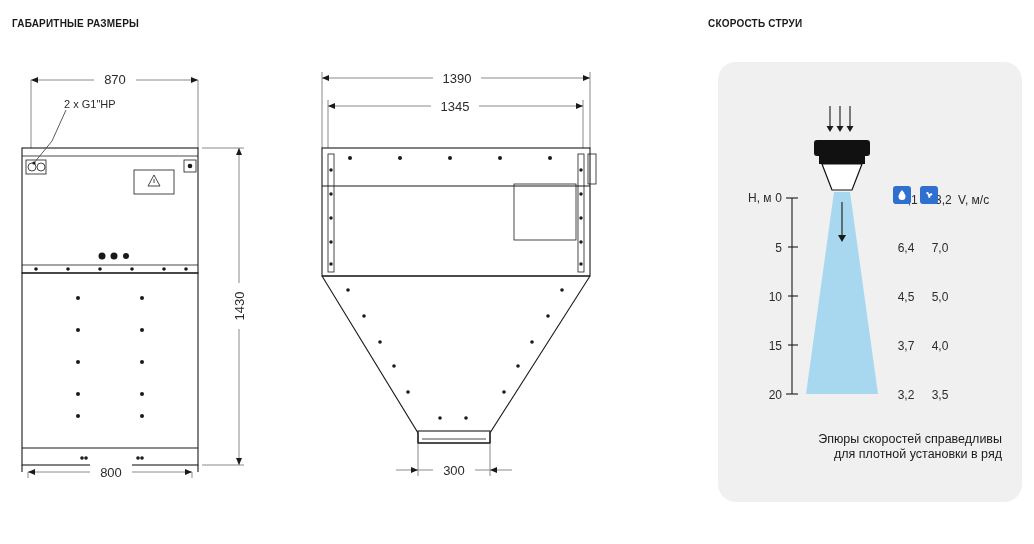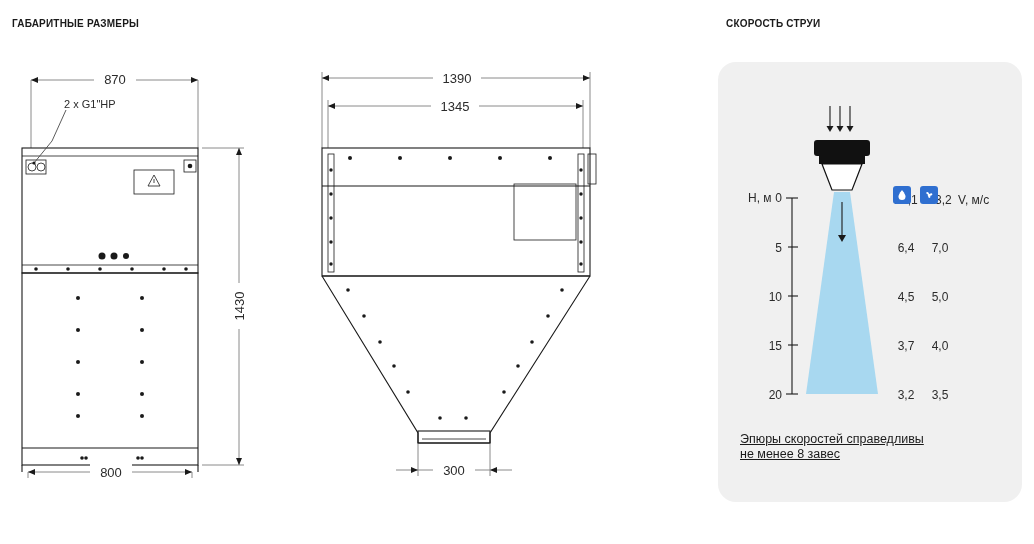--- a/index.html
+++ b/index.html
@@ -16,21 +16,21 @@
     overflow: hidden;
   }
   .heading {
     position: absolute;
     font-size: 10px;
     font-weight: bold;
     letter-spacing: 0.2px;
     color: #1a1a1a;
   }
   #heading-dims { left: 12px; top: 18px; }
-  #heading-speed { left: 726px; top: 18px; }
+  #heading-speed { left: 708px; top: 18px; }
 
   .panel {
     position: absolute;
     left: 718px;
     top: 62px;
     width: 304px;
     height: 440px;
     background: #f0f0f0;
     border-radius: 18px;
   }
@@ -60,25 +60,24 @@
   .val-text {
     font-family: "Liberation Sans", sans-serif;
     font-size: 12px;
     fill: #2b2b2b;
   }
   .caption {
     position: absolute;
     left: 740px;
     top: 432px;
     width: 262px;
-    text-align: left;
+    text-align: right;
     font-size: 12.5px;
     line-height: 15px;
     color: #1a1a1a;
-    text-decoration: underline;
   }
   .badge {
     position: absolute;
     width: 18px;
     height: 18px;
     border-radius: 3px;
     background: #2f6fd0;
     display: flex;
     align-items: center;
     justify-content: center;
@@ -298,14 +297,14 @@
   <svg viewBox="0 0 12 12" aria-hidden="true">
     <circle cx="6" cy="6" r="1.3" fill="#ffffff"></circle>
     <path d="M6 5 C6 2.5 3 2.2 3.4 4.2 C3.7 5.4 5 5.2 6 5 Z" fill="#ffffff"></path>
     <path d="M6.6 6.4 C8.8 7.5 10.4 5.0 8.4 4.3 C7.2 3.9 6.6 5.3 6.6 6.4 Z" fill="#ffffff"></path>
     <path d="M5.4 6.6 C4.4 8.9 7.2 9.8 7.4 7.7 C7.5 6.4 6.2 6.2 5.4 6.6 Z" fill="#ffffff"></path>
   </svg>
 </div>
 
 <div class="caption">
   <div>Эпюры скоростей справедливы</div>
-  <div>не менее 8 завес</div>
+  <div>для плотной установки в ряд</div>
 </div>
 
 </body></html>

